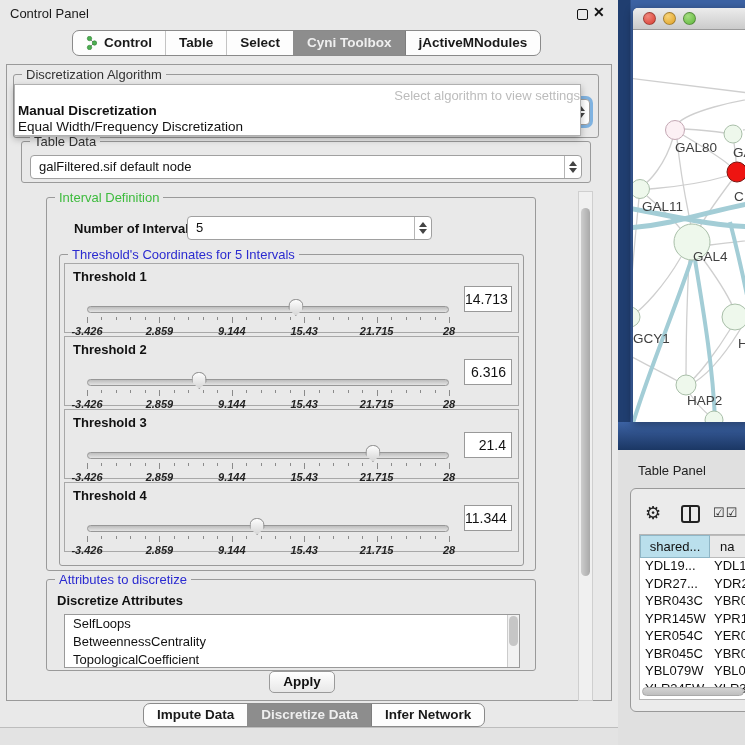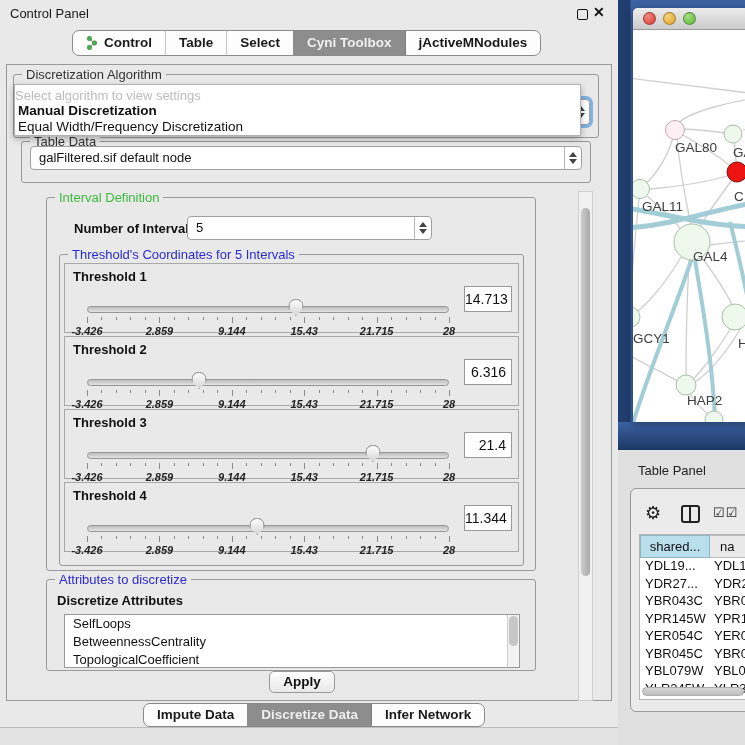--- a/index.html
+++ b/index.html
@@ -28,24 +28,24 @@
   .group-label.blue { color:#2a2ad0; }
 
   .disc-group { left:6px; top:9px; width:586px; height:64px; }
   .td-group   { left:14px; top:76px; width:570px; height:42px; }
 
   .combo { position:absolute; background:#fff; border:1px solid #a0a0a0; border-radius:4px; font-size:13px; color:#111; line-height:22px; padding-left:8px; }
   .combo .stepper { position:absolute; right:0; top:0; bottom:0; width:17px; border-left:1px solid #b5b5b5; display:flex; flex-direction:column; align-items:center; justify-content:center; gap:2px; }
   .arrow-up { width:0; height:0; border-left:4px solid transparent; border-right:4px solid transparent; border-bottom:5px solid #444; }
   .arrow-dn { width:0; height:0; border-left:4px solid transparent; border-right:4px solid transparent; border-top:5px solid #444; }
   .disc-combo { left:8px; top:24px; right:8px; height:26px; box-shadow:0 0 0 3px #7fb2e0; }
-  .td-combo { left:8px; top:4px; right:8px; height:24px; }
+  .td-combo { left:8px; top:13px; right:8px; height:24px; }
 
   .popup { position:absolute; left:7px; top:19px; width:567px; height:52px; background:#fff; border:1px solid #b0b0b0; box-shadow:0 3px 7px rgba(0,0,0,.28); z-index:5; }
-  .popup-hint { text-align:left; color:#bcbcbc; font-size:13px; margin-top:3px; }
+  .popup-hint { text-align:right; color:#bcbcbc; font-size:13px; margin-top:3px; }
   .popup-item { font-size:13.5px; color:#111; padding-left:3px; line-height:16px; }
   .popup-item.bold { font-weight:bold; }
 
   .interval-group { left:39px; top:132px; width:490px; height:374px; }
   .noi-label { position:absolute; left:27px; top:23px; font-size:13px; font-weight:bold; color:#111; }
   .noi-combo { left:140px; top:18px; width:245px; height:24px; }
 
   .thr-group { left:12px; top:56px; width:465px; height:312px; }
   .threshold-panel { position:absolute; left:4px; width:455px; height:70px; border:1px solid #a8a8a8; background:#e9e9e9; }
   .th-label { position:absolute; left:8px; top:5px; font-size:13px; font-weight:bold; color:#111; }

